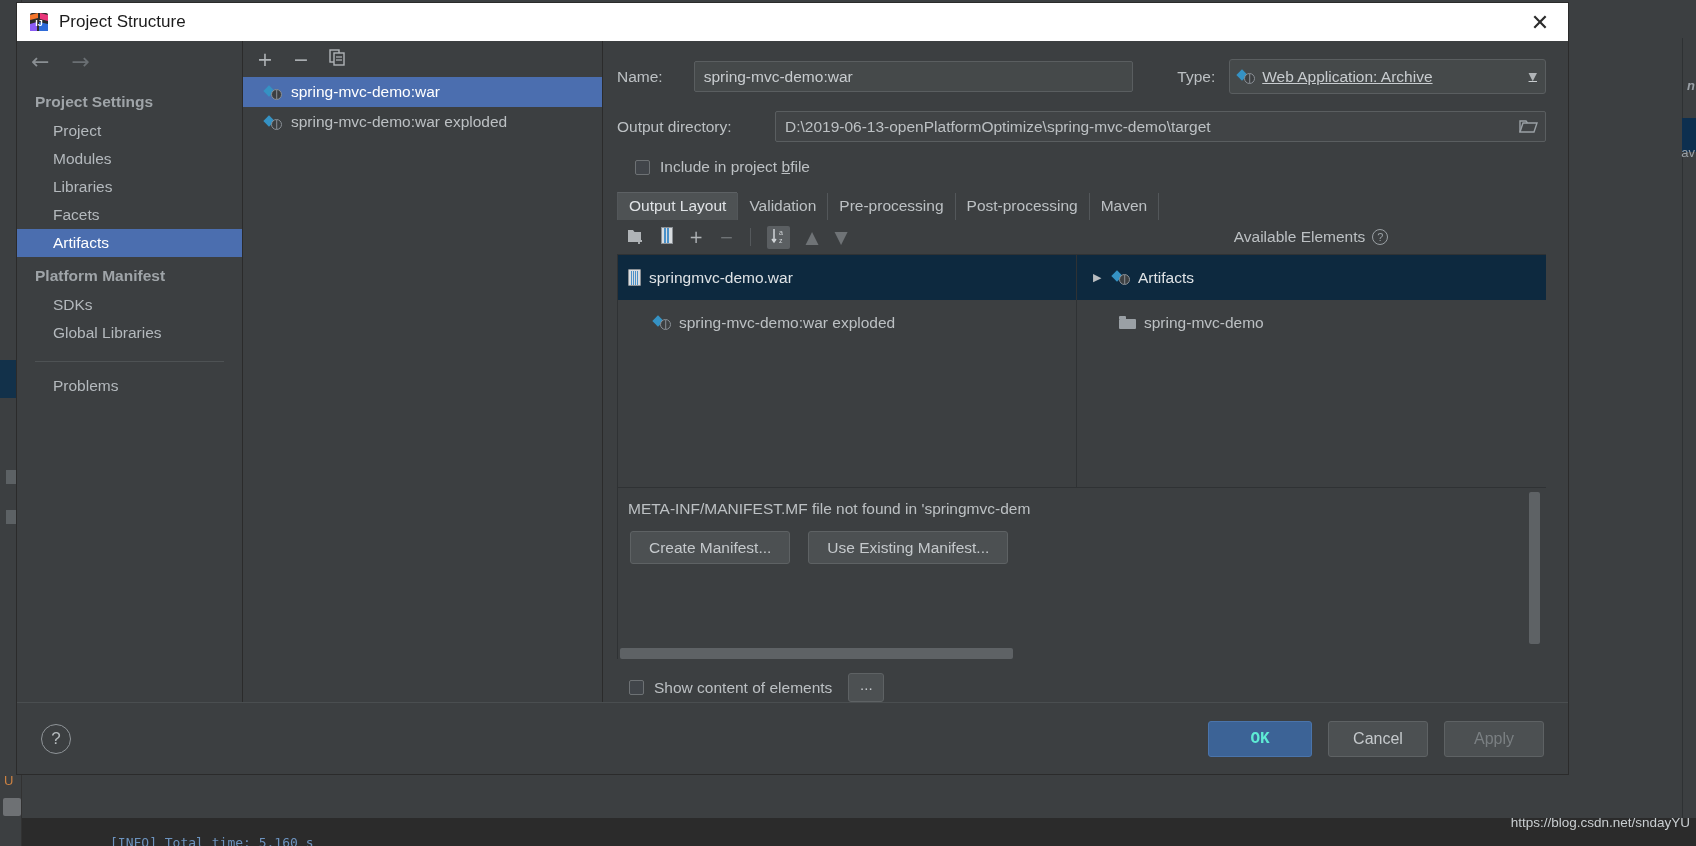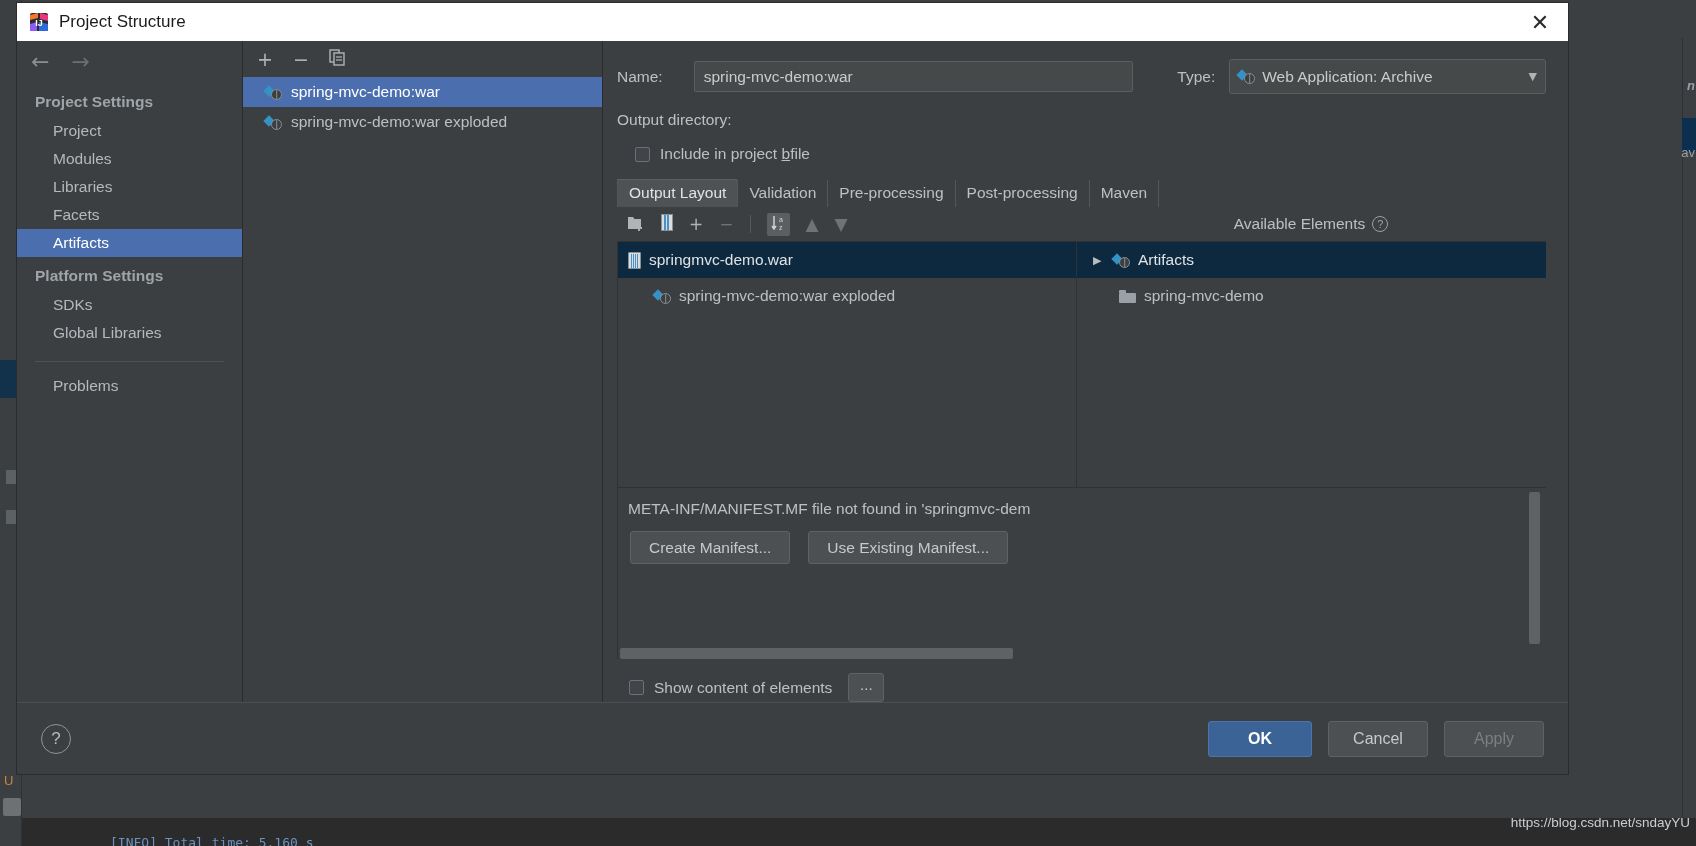--- a/index.html
+++ b/index.html
@@ -168,21 +168,21 @@
     border-radius: 2px; height: 31px;
     display: flex; align-items: center; padding: 0 9px;
     font-size: 15.5px; color: #c8cccf; overflow: hidden; white-space: nowrap;
   }
   .field.readonly { background: #414446; color: #bcc0c3; }
 
   .combo {
     background: #45494a; border: 1px solid #5a5e60; border-radius: 3px;
     height: 35px; display: flex; align-items: center;
     padding: 16px 8px; gap: 7px; font-size: 15.5px; color: #c8cccf;
-    cursor: pointer; position: relative;
+    cursor: pointer; position: relative; text-decoration: underline;
   }
   .combo .caret {
     margin-left: auto; font-size: 11px; color: #b0b4b7;
     font-family: "DejaVu Sans", sans-serif;
   }
   .folder-btn {
     width: 30px; display: flex; align-items: center; justify-content: center;
     cursor: pointer;
   }
 
@@ -241,21 +241,21 @@
   .tree-left {
     flex: 1; background: #3c3f41;
     border-top: 1px solid #2f3234; border-left: 1px solid #2f3234;
     min-width: 0;
   }
   .tree-right {
     width: 470px; flex: none; background: #3c3f41;
     border-top: 1px solid #2f3234; border-left: 1px solid #2f3234;
   }
   .tnode {
-    height: 36px; display: flex; align-items: center; gap: 8px;
+    height: 45px; display: flex; align-items: center; gap: 8px;
     font-size: 15.5px; color: #bcc0c3; cursor: pointer; padding-left: 10px;
   }
   .tnode.sel { background: #0d293f; color: #dfe3e6; }
   .tnode.indent { padding-left: 36px; }
   .tnode.indent2 { padding-left: 42px; text-align: right; }
   .twisty {
     width: 12px; font-size: 11px; color: #b9bdc0;
     font-family: "DejaVu Sans", sans-serif;
   }
 
@@ -326,22 +326,23 @@
     display: flex; align-items: center; justify-content: center; cursor: pointer;
   }
   .footer-spacer { flex: 1; }
   .fbtn {
     min-width: 100px; height: 36px; border-radius: 3px;
     font-size: 16px; display: flex; align-items: center;
     justify-content: center; cursor: pointer; margin-left: 16px;
     border: 1px solid #5e6264; background: #4c5052; color: #c5c9cc;
   }
   .fbtn.primary {
-    background: #3c6396; border-color: #4a74ab; color: #ffffff; font-weight: bold;
+    background: #3c6396; border-color: #4a74ab; color: #5eead4; font-weight: bold;
     min-width: 104px;
+    font-family: Liberation Mono, monospace;
   }
   .fbtn.disabled { color: #7a7f82; }
 
   .watermark {
     position: absolute; right: 6px; bottom: 16px;
     font-size: 13.5px; color: #c9ced1;
     font-family: "Liberation Sans", sans-serif;
   }
 </style>
 </head>
@@ -389,21 +390,21 @@
         <span class="nav-arrow dim">→</span>
       </div>
 
       <div class="side-group">Project Settings</div>
       <div class="side-item">Project</div>
       <div class="side-item">Modules</div>
       <div class="side-item">Libraries</div>
       <div class="side-item">Facets</div>
       <div class="side-item selected">Artifacts</div>
 
-      <div class="side-group">Platform Settings</div>
+      <div class="side-group">Platform Manifest</div>
       <div class="side-item">SDKs</div>
       <div class="side-item">Global Libraries</div>
 
       <div class="side-sep"></div>
       <div class="side-item">Problems</div>
     </div>
 
     <div class="artifacts-col">
       <div class="art-toolbar">
         <span class="tb-icon">+</span>
@@ -445,20 +446,29 @@
             <span class="dia"></span>
               <span class="globe"></span>
           </span>
           <span>Web Application: Archive</span>
           <span class="caret">▼</span>
         </span>
       </div>
 
       <div class="row" style="margin-top:17px">
         <span class="lbl" style="width:158px">Output directory:</span>
+        <span class="field readonly" style="flex:1; position:relative; padding-right:40px">
+          <span>D:\2019-06-13-openPlatformOptimize\spring-mvc-demo\target</span>
+          <span class="folder-btn" style="position:absolute; right:2px; top:0; height:29px">
+            <svg width="19" height="15" viewBox="0 0 19 15">
+              <path d="M1 13 L4 4 L18 4 L15 13 Z" fill="none" stroke="#9aa0a5" stroke-width="1.4"></path>
+              <path d="M1 13 L1 2 L7 2 L8.5 4" fill="none" stroke="#9aa0a5" stroke-width="1.4"></path>
+            </svg>
+          </span>
+        </span>
       </div>
 
       <div class="cb-row" style="margin-top:16px; margin-left:18px">
         <span class="cb"></span>
         <span class="cb-label"><span>Include in project </span><u>b</u><span>file</span></span>
       </div>
 
       <div class="tabs">
         <div class="tab active">Output Layout</div>
         <div class="tab">Validation</div>

